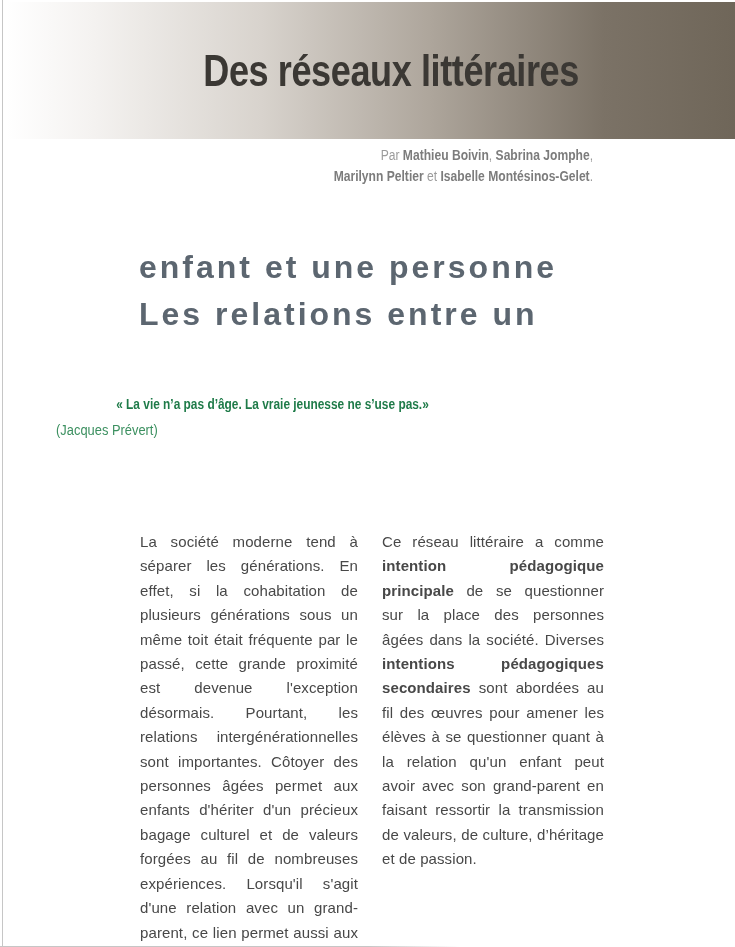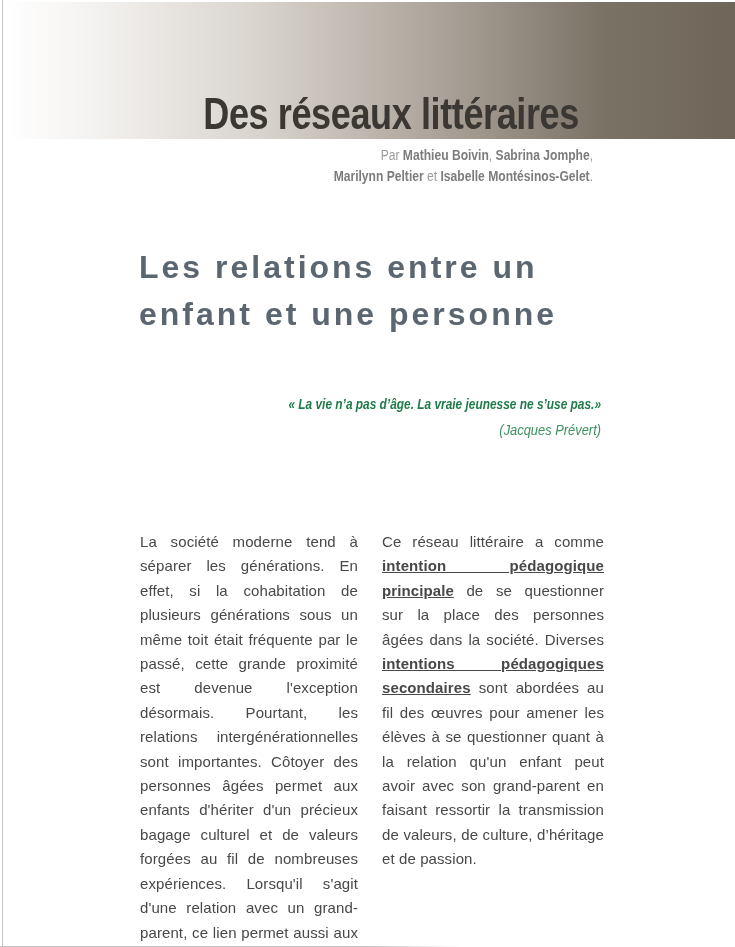--- a/index.html
+++ b/index.html
@@ -11,21 +11,21 @@
     position:absolute; left:2px; top:0; width:1px; height:100%;
     background:var(--c-edge_line);
   }
   .edge-bottom {
     position:absolute; left:0; bottom:0; height:1px; width:460px;
     background:linear-gradient(90deg, var(--c-edge_line) 0%, var(--c-edge_line) 80%, rgba(255,255,255,0) 100%);
   }
   .banner {
     position:absolute; left:6px; right:0; top:2px; height:137px;
     background:linear-gradient(90deg,#ffffff 0%,#f4f2f0 12%,#d8d3cd 35%,#aea69c 58%,#7b7266 82%,var(--c-band_end) 100%);
-    display:flex; align-items:flex-end; justify-content:center;
+    display:flex; align-items:center; justify-content:center;
   }
   .banner-title {
     margin:0; font-size:44px; font-weight:bold; color:var(--c-title);
     letter-spacing:-0.5px; white-space:nowrap;
     transform:translateX(21px) scaleX(0.82); transform-origin:center;
   }
   .byline {
     position:absolute; top:144px; left:0; width:593px; text-align:right;
     font-size:15.5px; line-height:21px; font-weight:normal;
     color:var(--c-byline_regular); white-space:nowrap;
@@ -36,62 +36,62 @@
     position:absolute; left:139px; top:244px;
     color:var(--c-heading); font-size:32px; font-weight:bold;
     letter-spacing:3px; line-height:47px; white-space:nowrap;
   }
   .caret {
     display:inline-block; width:2px; height:41px; margin-left:6px;
     background:var(--c-caret); vertical-align:baseline;
     transform:translateY(8px);
   }
   .quote {
-    position:absolute; top:391px; left:0; width:601px; text-align:right;
-    color:var(--c-quote); font-style:italic; line-height:26px;
+    position:absolute; top:391px; left:8px; width:601px; 
+    color:var(--c-quote); line-height:26px;
   }
   .quote-line {
     font-size:14.5px; font-weight:bold; white-space:nowrap;
     transform:scaleX(0.82); transform-origin:right center;
   }
   .quote-attr {
     font-size:14px; font-weight:normal; color:var(--c-attribution);
     white-space:nowrap; transform:scaleX(0.92); transform-origin:right center;
   }
   .columns { position:absolute; top:530px; left:140px; width:464px; }
   .col { position:absolute; top:0; }
   .col-left  { left:0;     width:218px; }
   .col-right { left:242px; width:222px; }
   .col p {
     margin:0 0 14px 0; font-size:15px; line-height:24.4px;
     text-align:justify; color:var(--c-body); letter-spacing:0.1px;
   }
   .col p.flow-continues { text-align-last:justify; }
-  .col p b { font-weight:bold;text-decoration:underline; }
+  .col p b { font-weight:bold; }
 </style>
 </head>
 <body>
 
 <div class="page">
 
   <div class="edge-left"></div>
   <div class="edge-bottom"></div>
 
   <div class="banner">
     <h1 class="banner-title">Des réseaux littéraires</h1>
   </div>
 
   <div class="byline">
     <div><span>Par </span><span class="bn">Mathieu Boivin</span><span>, </span><span class="bn">Sabrina Jomphe</span><span>,</span></div>
     <div><span class="bn">Marilynn Peltier</span><span> et </span><span class="bn">Isabelle Montésinos-Gelet</span><span>.</span></div>
   </div>
 
   <div class="heading">
+    <div>enfant et une personne</div>
     <div>Les relations entre un</div>
-    <div>enfant et une personne</div>
   </div>
 
   <div class="quote">
     <div class="quote-line">« La vie n’a pas d’âge. La vraie jeunesse ne s’use pas.»</div>
     <div class="quote-attr">(Jacques Prévert)</div>
   </div>
 
   <div class="columns">
     <div class="col col-left">
       <p class="flow-continues">La société moderne tend à séparer les générations. En effet, si la cohabitation de plusieurs générations sous un même toit était fréquente par le passé, cette grande proximité est devenue l'exception désormais. Pourtant, les relations intergénérationnelles sont importantes. Côtoyer des personnes âgées permet aux enfants d'hériter d'un précieux bagage culturel et de valeurs forgées au fil de nombreuses expériences. Lorsqu'il s'agit d'une relation avec un grand-parent, ce lien permet aussi aux jeunes de</p>

